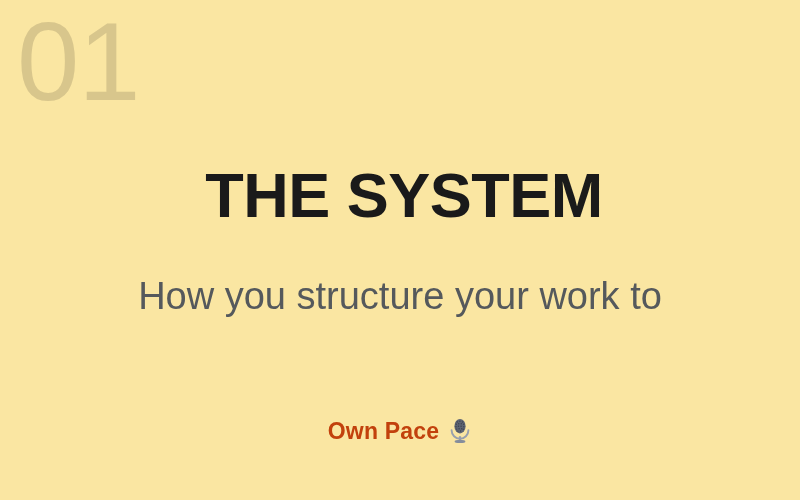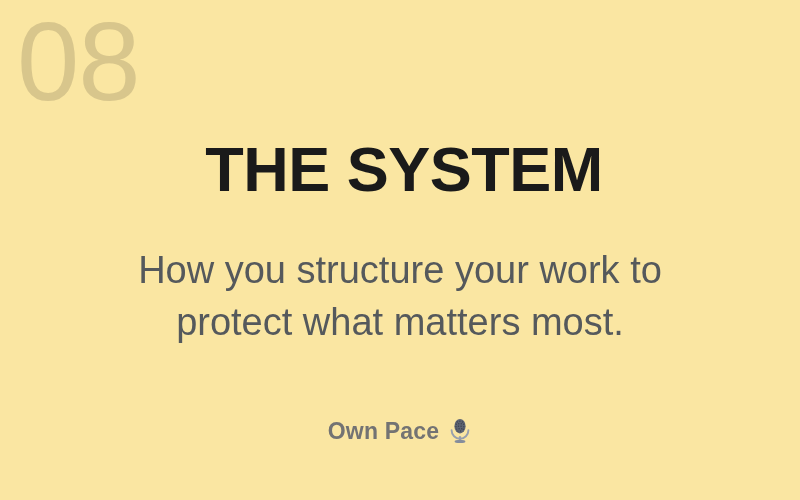--- a/index.html
+++ b/index.html
@@ -85,45 +85,44 @@
     display: flex;
     align-items: center;
     justify-content: center;
     gap: 9px;
   }
   .brand-name {
     font-family: "Liberation Sans", sans-serif;
     font-size: 23px;
     font-weight: bold;
     letter-spacing: 0.2px;
-    color: #737373;
+    color: #c2410c;
     line-height: 1;
     white-space: nowrap;
   }
   .brand-icon {
     width: 24px;
     height: 26px;
     display: block;
     flex: 0 0 auto;
   }
 </style>
 </head>
 <body>
 
 <div class="slide">
 
-  <div class="section-number">08</div>
+  <div class="section-number">01</div>
 
   <div class="center-stack">
 
     <h1 class="slide-title">THE SYSTEM</h1>
 
     <p class="slide-subtitle">
       <span class="sub-line">How you structure your work to</span>
-      <span class="sub-line">protect what matters most.</span>
     </p>
 
   </div>
 
   <div class="brand">
     <span class="brand-name">Own Pace</span>
 
     <svg class="brand-icon" viewBox="0 0 24 26">
 
       <ellipse cx="12" cy="8.2" rx="5.6" ry="7.2" fill="#5d6472"></ellipse>

